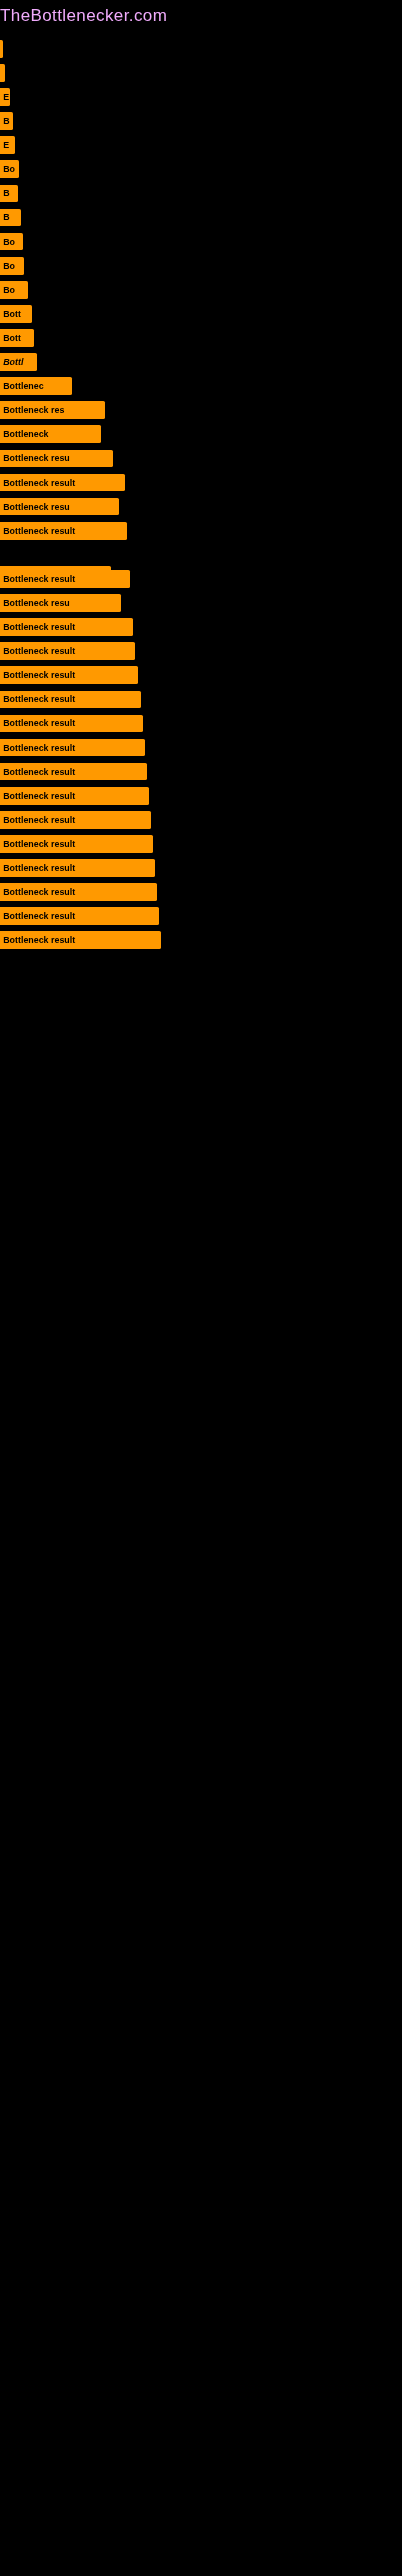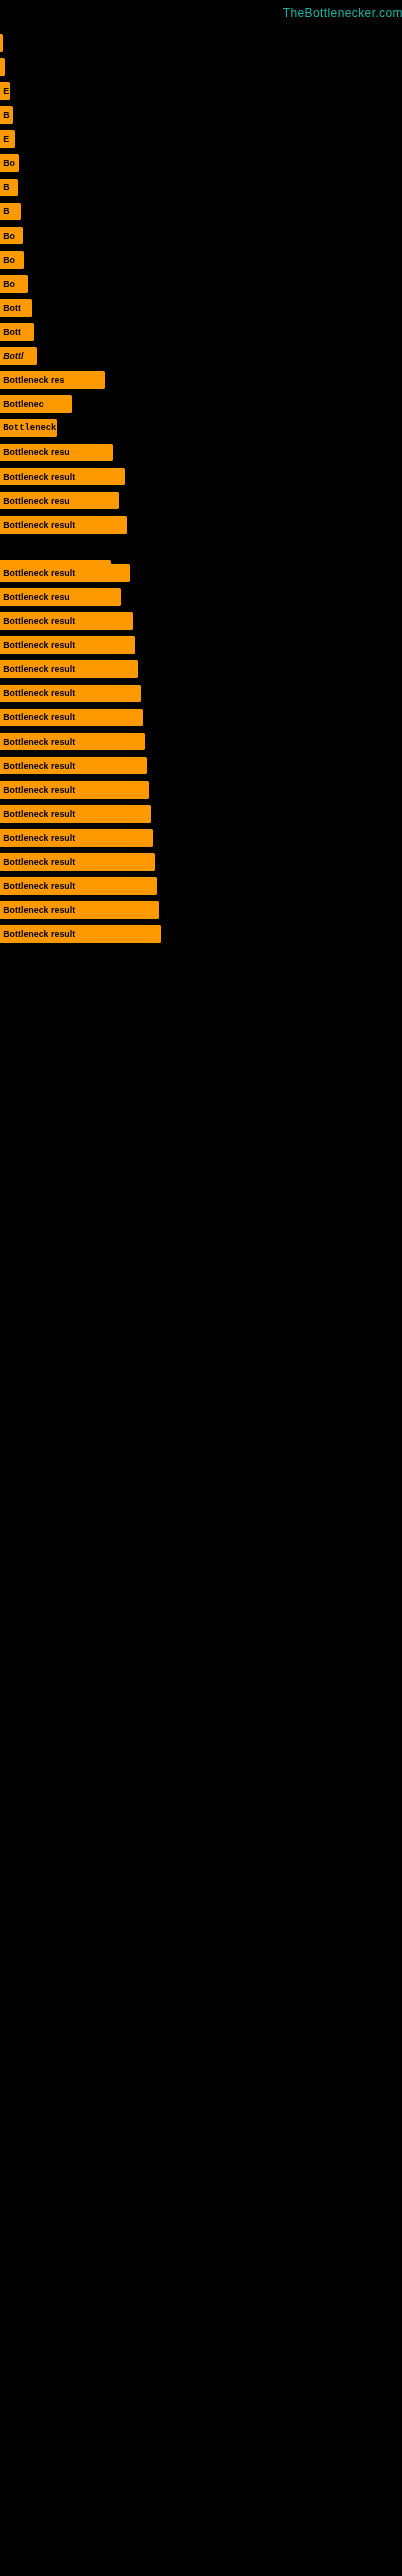--- a/index.html
+++ b/index.html
@@ -8,23 +8,23 @@
       box-sizing: border-box;
     }
     body {
       background-color: #000;
       width: 403px;
       min-height: 2576px;
       font-family: Arial, sans-serif;
       position: relative;
     }
     .site-title {
-      color: #14b8a6;
-      font-size: 12px;
-      text-align: right;
+      color: #f0abfc;
+      font-size: 17px;
+      text-align: left;
       padding: 6.4px 0 3.2px 0;
       letter-spacing: 0.4px;
     }
     .bars-container {
       padding: 8px 0 0 0;
       display: flex;
       flex-direction: column;
       gap: 0;
     }
     .bar-row {
@@ -119,31 +119,31 @@
       <div class="bar" style="width: 34px;">
         <span class="bar-label">Bott</span>
       </div>
     </div>
     <div class="bar-row">
       <div class="bar" style="width: 37px; font-style: italic;">
         <span class="bar-label">Bottl</span>
       </div>
     </div>
     <div class="bar-row">
+      <div class="bar" style="width: 72px;">
+        <span class="bar-label">Bottlenec</span>
+      </div>
+    </div>
+    <div class="bar-row">
       <div class="bar" style="width: 105px;">
         <span class="bar-label">Bottleneck res</span>
       </div>
     </div>
     <div class="bar-row">
-      <div class="bar" style="width: 72px;">
-        <span class="bar-label">Bottlenec</span>
-      </div>
-    </div>
-    <div class="bar-row">
-      <div class="bar" style="width: 57px; font-family: Liberation Mono, monospace;">
+      <div class="bar" style="width: 101px;">
         <span class="bar-label">Bottleneck</span>
       </div>
     </div>
     <div class="bar-row">
       <div class="bar" style="width: 113px;">
         <span class="bar-label">Bottleneck resu</span>
       </div>
     </div>
     <div class="bar-row">
       <div class="bar" style="width: 125px;">

